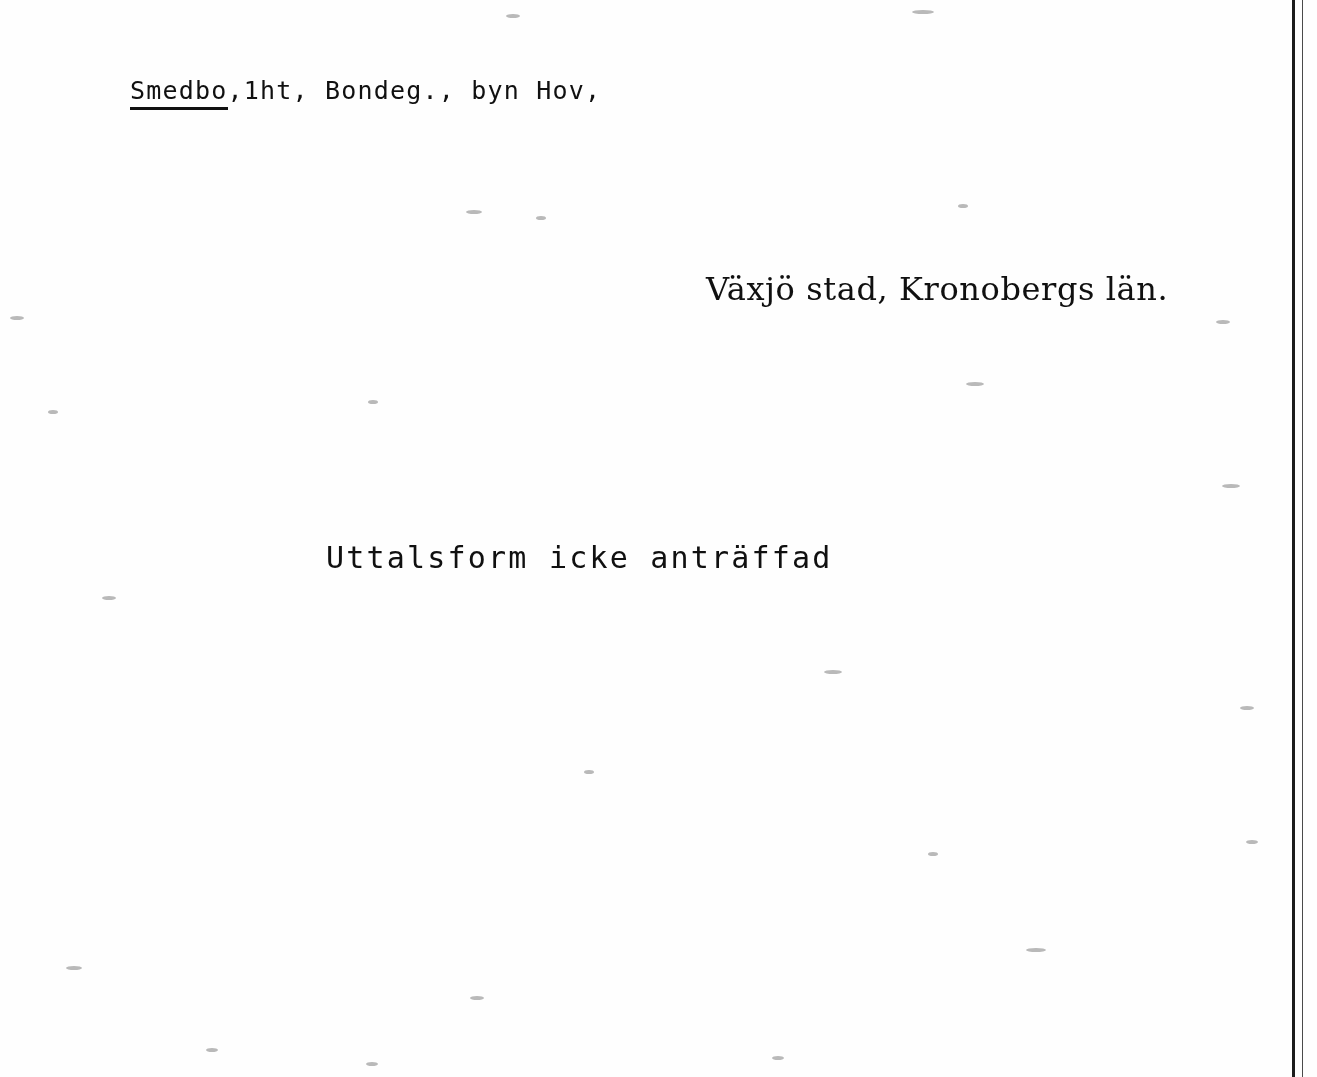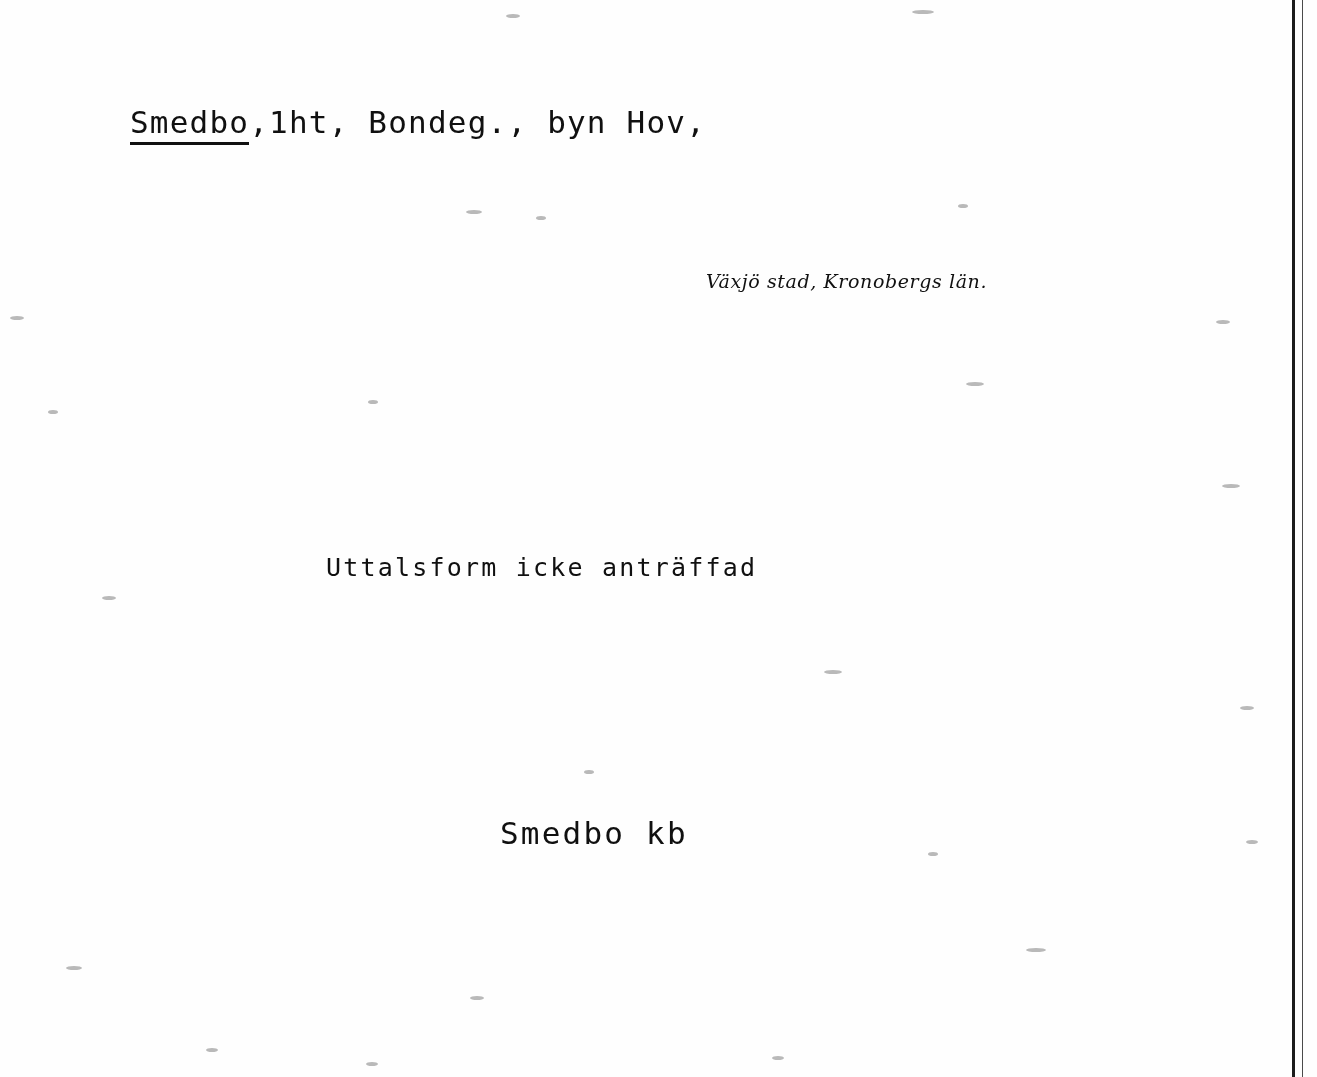--- a/index.html
+++ b/index.html
@@ -35,49 +35,46 @@
   }
   .edge-line.thin {
     width: 1px;
     background: #4a4a4a;
   }
 
   .headword-line {
     position: absolute;
     left: 130px;
     top: 76px;
-    font-size: 31px;
+    font-size: 25px;
     letter-spacing: 1.2px;
     white-space: nowrap;
-    margin-top: 28px;
   }
   .headword {
     border-bottom: 3px solid #111;
     padding-bottom: 2px;
   }
 
   .parish-line {
     position: absolute;
     left: 706px;
     top: 270px;
     font-family: "DejaVu Serif", serif;
-    font-size: 19px;
+    font-size: 32px;
     letter-spacing: 0.6px;
     white-space: nowrap;
-    font-style: italic;
   }
 
   .pronunciation-line {
     position: absolute;
     left: 326px;
     top: 540px;
-    font-size: 25px;
+    font-size: 30px;
     letter-spacing: 2.2px;
     white-space: nowrap;
-    margin-top: 13px;
   }
 
   .shortform-line {
     position: absolute;
     left: 500px;
     top: 815px;
     font-size: 31px;
     letter-spacing: 2.2px;
     white-space: nowrap;
   }
@@ -103,21 +100,20 @@
   <div class="edge-line thin" style="right:14px;"></div>
 
   <div class="headword-line">
     <span class="headword">Smedbo</span><span>,1ht, Bondeg., byn Hov,</span>
   </div>
 
   <div class="parish-line">Växjö stad, Kronobergs län.</div>
 
   <div class="pronunciation-line">Uttalsform icke anträffad</div>
 
-  <div class="shortform-line">Smedbo kb</div>
 
 
   <div class="speckle" style="left:506px;  top:14px;  width:14px; height:4px;"></div>
   <div class="speckle" style="left:912px;  top:10px;  width:22px; height:4px;"></div>
   <div class="speckle" style="left:466px;  top:210px; width:16px; height:4px;"></div>
   <div class="speckle" style="left:536px;  top:216px; width:10px; height:4px;"></div>
   <div class="speckle" style="left:958px;  top:204px; width:10px; height:4px;"></div>
   <div class="speckle" style="left:10px;   top:316px; width:14px; height:4px;"></div>
   <div class="speckle" style="left:1216px; top:320px; width:14px; height:4px;"></div>
   <div class="speckle" style="left:48px;   top:410px; width:10px; height:4px;"></div>

